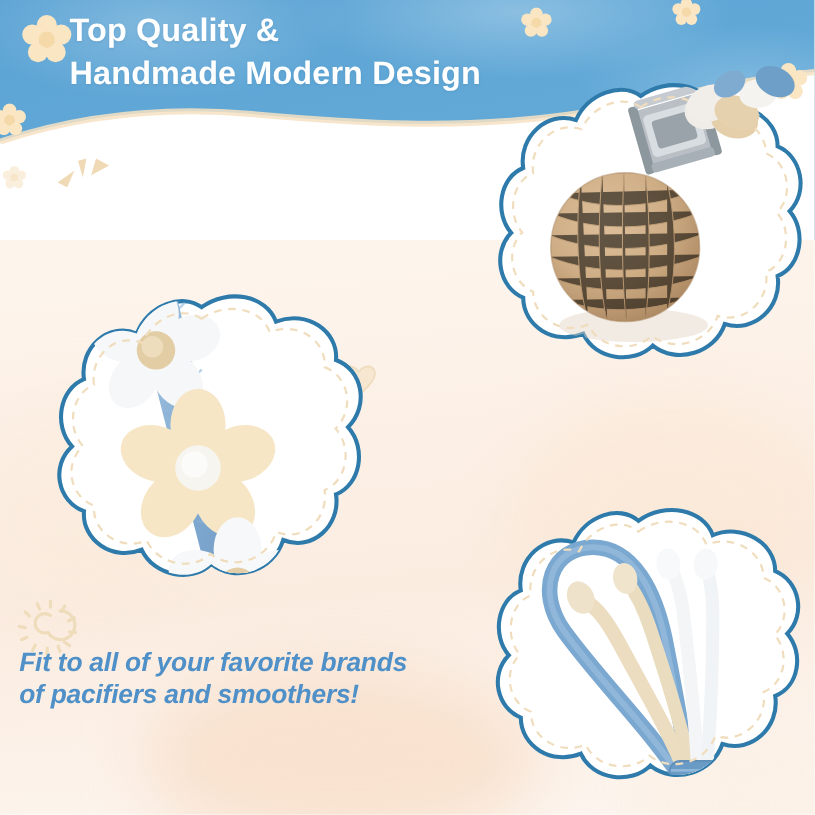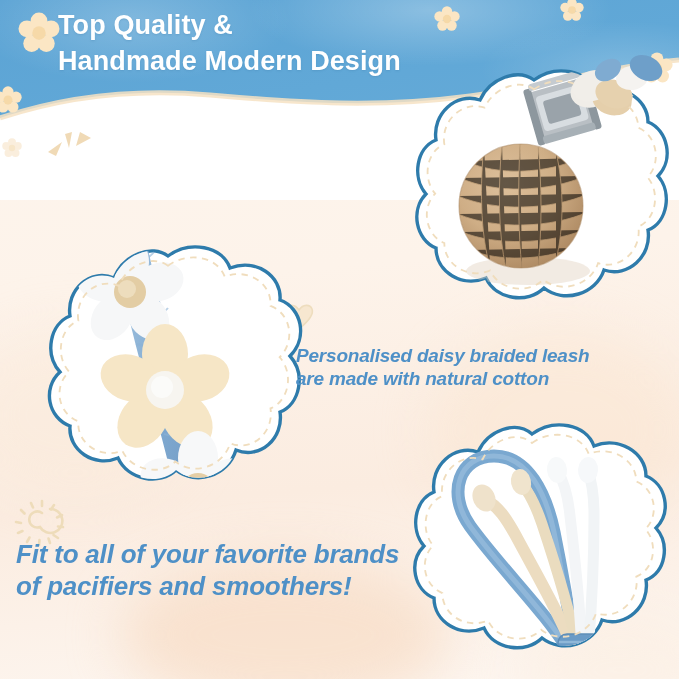--- a/index.html
+++ b/index.html
@@ -72,21 +72,21 @@
     position: absolute;
     color: #4e90c7;
     font-weight: bold;
     font-style: italic;
     line-height: 1.22;
     white-space: pre-line;
     letter-spacing: -.2px;
   }
   .feat-1 { left: 64px;  top: 152px; font-size: 20.5px; }
   .feat-2 { left: 296px; top: 344px; font-size: 19px; }
-  .feat-3 { left: 16px;  top: 539px; font-size: 26px; }
+  .feat-3 { left: 16px;  top: 539px; font-size: 22px; }
 
   
   .frame {
     position: absolute;
   }
   .frame svg { display: block; }
 
   .frame-photo {
     position: absolute;
     left: 0; top: 0;
@@ -476,19 +476,17 @@
           </g>
           <rect x="164" y="214" width="44" height="56" rx="9" fill="none" stroke="#5f8eb8" stroke-width="1.5"></rect>
         </g>
       </g>
 
       <use href="#scallopC" fill="none" stroke="#f0ddbd" stroke-width="2" stroke-dasharray="7 6" transform="translate(138,120) scale(.915) translate(-138,-120)"></use>
     </svg>
   </div>
 
 
-  <div class="feat feat-2">Personalised daisy braided leash
-are made with natural cotton</div>
 
   <div class="feat feat-3">Fit to all of your favorite brands
 of pacifiers and smoothers!</div>
 
 </div>
 
 </body></html>

